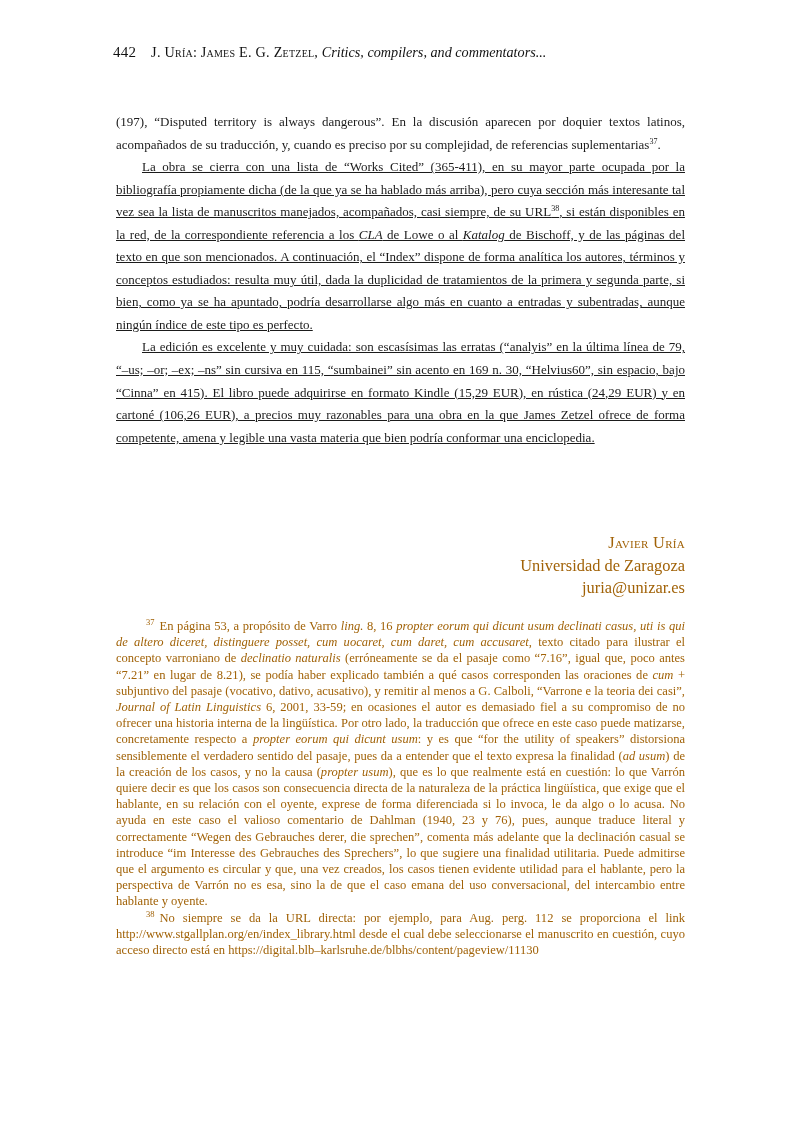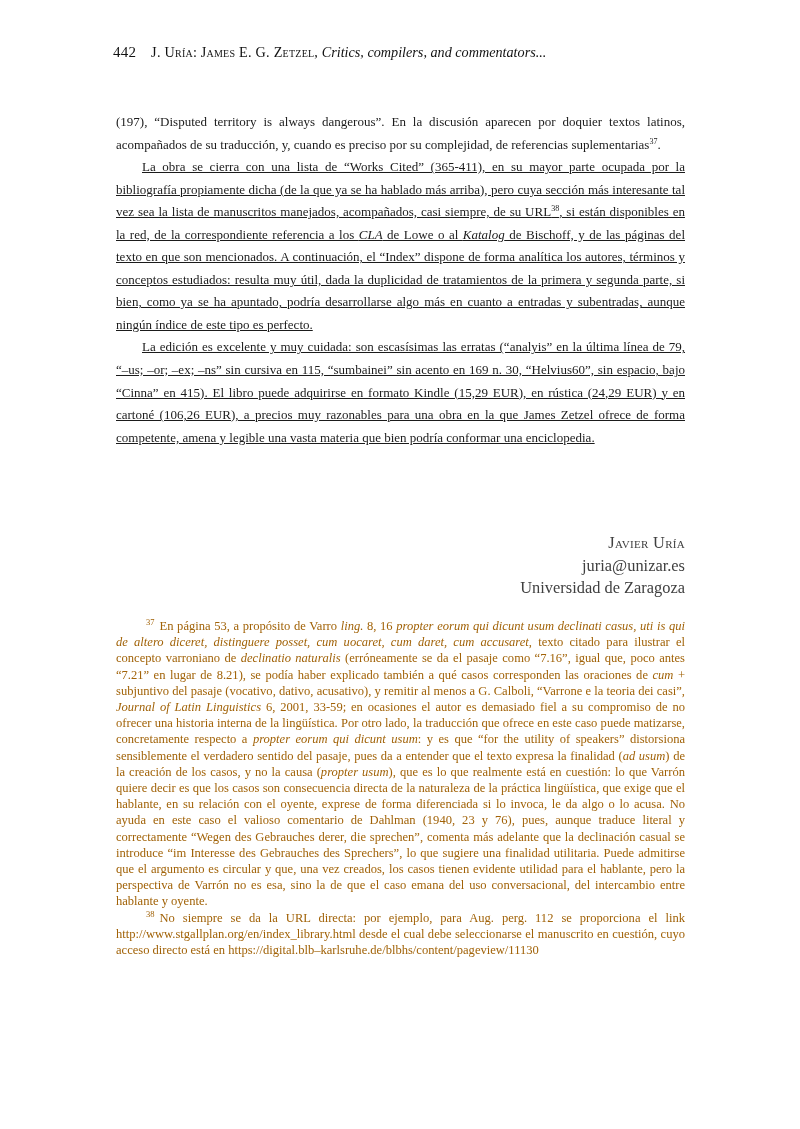--- a/index.html
+++ b/index.html
@@ -77,21 +77,21 @@
 
   
   .signature {
     position: absolute;
     left: 116px;
     top: 532px;
     width: 569px;
     text-align: right;
     font-size: 16.4px;
     line-height: 22.6px;
-    color: #404040;
+    color: #a16207;
   }
   .sig-name {
     font-variant: small-caps;
     letter-spacing: .3px;
   }
 
   
   .footnotes {
     position: absolute;
     left: 116px;
@@ -145,22 +145,22 @@
   </div>
 
   <div class="body-block">
       <p><span>(197), “Disputed territory is always dangerous”. En la discusión aparecen por doquier textos latinos, acompañados de su traducción, y, cuando es preciso por su complejidad, de referencias suplementarias</span><sup class="fn">37</sup><span>.</span></p>
       <p class="indent"><span>La obra se cierra con una lista de “Works Cited” (365-411), en su mayor parte ocupada por la bibliografía propiamente dicha (de la que ya se ha hablado más arriba), pero cuya sección más interesante tal vez sea la lista de manuscritos manejados, acompañados, casi siempre, de su URL</span><sup class="fn">38</sup><span>, si están disponibles en la red, de la correspondiente referencia a los </span><span class="it">CLA</span><span> de Lowe o al </span><span class="it">Katalog</span><span> de Bischoff, y de las páginas del texto en que son mencionados. A continuación, el “Index” dispone de forma analítica los autores, términos y conceptos estudiados: resulta muy útil, dada la duplicidad de tratamientos de la primera y segunda parte, si bien, como ya se ha apuntado, podría desarrollarse algo más en cuanto a entradas y subentradas, aunque ningún índice de este tipo es perfecto.</span></p>
       <p class="indent"><span>La edición es excelente y muy cuidada: son escasísimas las erratas (“analyis” en la última línea de 79, “–us; –or; –ex; –ns” sin cursiva en 115, “sumbainei” sin acento en 169 n. 30, “Helvius60”, sin espacio, bajo “Cinna” en 415). El libro puede adquirirse en formato Kindle (15,29 EUR), en rústica (24,29 EUR) y en cartoné (106,26 EUR), a precios muy razonables para una obra en la que James Zetzel ofrece de forma competente, amena y legible una vasta materia que bien podría conformar una enciclopedia.</span></p>
     </div>
 
   <div class="signature">
     <div class="sig-name">Javier Uría</div>
+    <div>Universidad de Zaragoza</div>
     <div>juria@unizar.es</div>
-    <div>Universidad de Zaragoza</div>
   </div>
 
   <div class="footnotes">
       <p><sup>37</sup><span>En página 53, a propósito de Varro </span><span class="it">ling.</span><span> 8, 16 </span><span class="it">propter eorum qui dicunt usum declinati casus, uti is qui de altero diceret, distinguere posset, cum uocaret, cum daret, cum accusaret</span><span>, texto citado para ilustrar el concepto varroniano de </span><span class="it">declinatio naturalis</span><span> (erróneamente se da el pasaje como “7.16”, igual que, poco antes “7.21” en lugar de 8.21), se podía haber explicado también a qué casos corresponden las oraciones de </span><span class="it">cum</span><span> + subjuntivo del pasaje (vocativo, dativo, acusativo), y remitir al menos a G. Calboli, “Varrone e la teoria dei casi”, </span><span class="it">Journal of Latin Linguistics</span><span> 6, 2001, 33-59; en ocasiones el autor es demasiado fiel a su compromiso de no ofrecer una historia interna de la lingüística. Por otro lado, la traducción que ofrece en este caso puede matizarse, concretamente respecto a </span><span class="it">propter eorum qui dicunt usum</span><span>: y es que “for the utility of speakers” distorsiona sensiblemente el verdadero sentido del pasaje, pues da a entender que el texto expresa la finalidad (</span><span class="it">ad usum</span><span>) de la creación de los casos, y no la causa (</span><span class="it">propter usum</span><span>), que es lo que realmente está en cuestión: lo que Varrón quiere decir es que los casos son consecuencia directa de la naturaleza de la práctica lingüística, que exige que el hablante, en su relación con el oyente, exprese de forma diferenciada si lo invoca, le da algo o lo acusa. No ayuda en este caso el valioso comentario de Dahlman (1940, 23 y 76), pues, aunque traduce literal y correctamente “Wegen des Gebrauches derer, die sprechen”, comenta más adelante que la declinación casual se introduce “im Interesse des Gebrauches des Sprechers”, lo que sugiere una finalidad utilitaria. Puede admitirse que el argumento es circular y que, una vez creados, los casos tienen evidente utilidad para el hablante, pero la perspectiva de Varrón no es esa, sino la de que el caso emana del uso conversacional, del intercambio entre hablante y oyente.</span></p>
       <p><sup>38</sup><span>No siempre se da la URL directa: por ejemplo, para Aug. perg. 112 se proporciona el link http://www.stgallplan.org/en/index_library.html desde el cual debe seleccionarse el manuscrito en cuestión, cuyo acceso directo está en https://digital.blb–karlsruhe.de/blbhs/content/pageview/11130</span></p>
     </div>
 
   <div class="footer">
     <div class="footer-left"><span class="journal">ExClass</span><span> 24, 2020, 431-688</span></div>
     <div class="footer-right">http://dx.doi.org/10.33776/ec.v24i0.5019</div>

